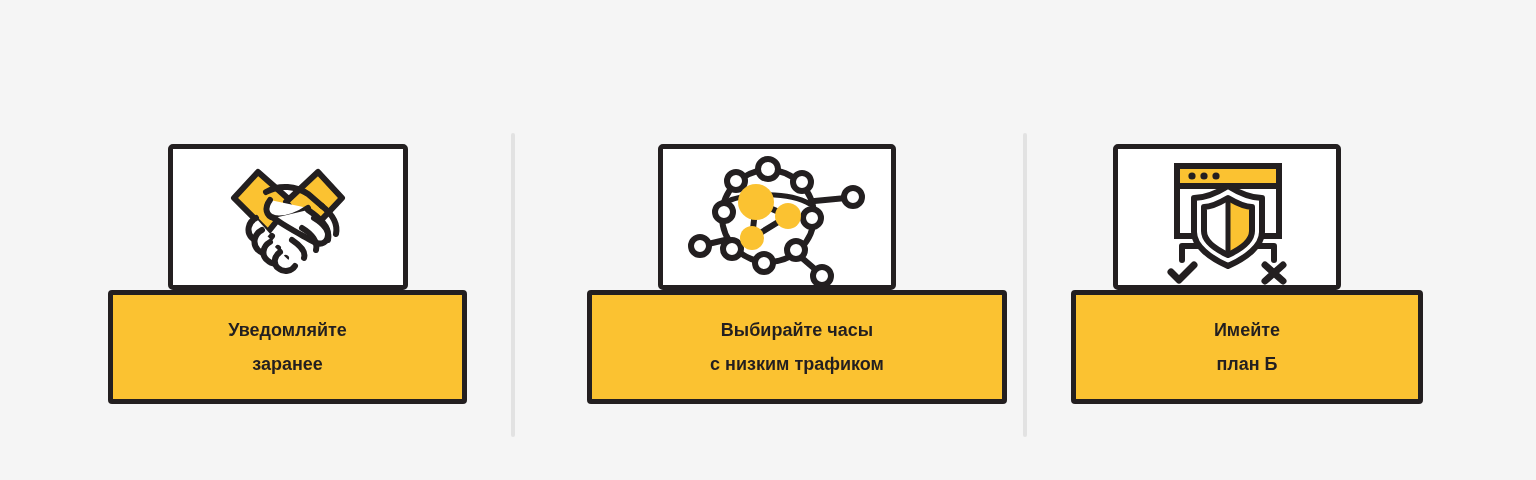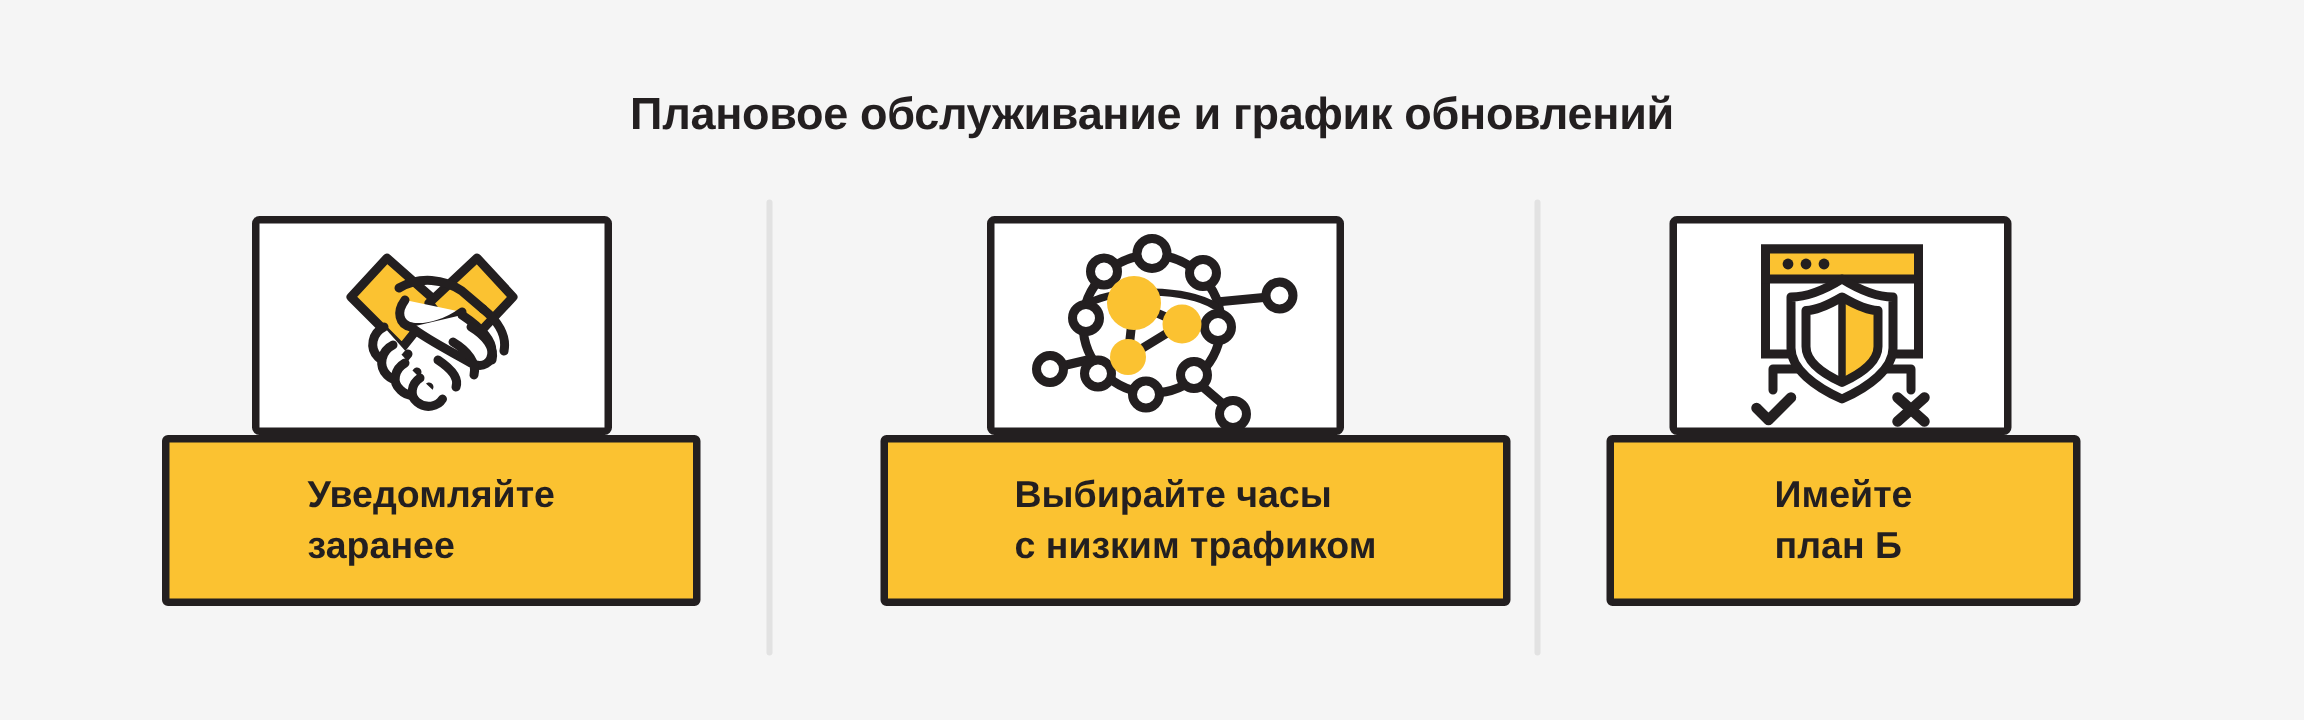--- a/index.html
+++ b/index.html
@@ -66,23 +66,24 @@
     border: 5px solid #231f20;
     border-radius: 4px;
     box-sizing: border-box;
     display: flex;
     align-items: center;
     justify-content: center;
     z-index: 3;
   }
 
   .banner-label {
-    font-size: 25px;
+    font-size: 18px;
     font-weight: bold;
     color: #231f20;
+    text-align: center;
     line-height: 34px;
     white-space: pre-line;
     padding: 0 8px;
   }
 
   .icon-svg {
     position: absolute;
     z-index: 2;
   }
 
@@ -91,29 +92,28 @@
   #card-1 .banner { left: 108px; top: 146px; width: 359px; height: 114px; }
   #card-1 .icon-svg { left: 196px; top: 12px; }
 
   
   #card-2 .illus-frame { left: 658px; top: 0px; width: 238px; height: 146px; }
   #card-2 .banner { left: 559px; top: 146px; width: 420px; height: 114px; margin-left: 28px; }
   #card-2 .icon-svg { left: 676px; top: 10px; }
 
   
   #card-3 .illus-frame { left: 1113px; top: 0px; width: 228px; height: 146px; }
-  #card-3 .banner { left: 1071px; top: 146px; width: 316px; height: 114px; }
+  #card-3 .banner { left: 1071px; top: 146px; width: 352px; height: 114px; }
   #card-3 .icon-svg { left: 1152px; top: 4px; }
 </style>
 </head>
 <body>
 
 <div class="infographic">
 
-  <div class="page-title">Плановое обслуживание и график обновлений</div>
 
   <div class="divider divider-1"></div>
   <div class="divider divider-2"></div>
 
   <div class="card" id="card-1">
     <div class="illus-frame"></div>
 
     <svg class="icon-svg" width="184" height="120" viewBox="0 0 184 120" fill="none">
 
       <path d="M38 42 L62 16 L96 46 L72 76 Z" fill="#fbc231" stroke="#231f20" stroke-width="6" stroke-linejoin="round"></path>

